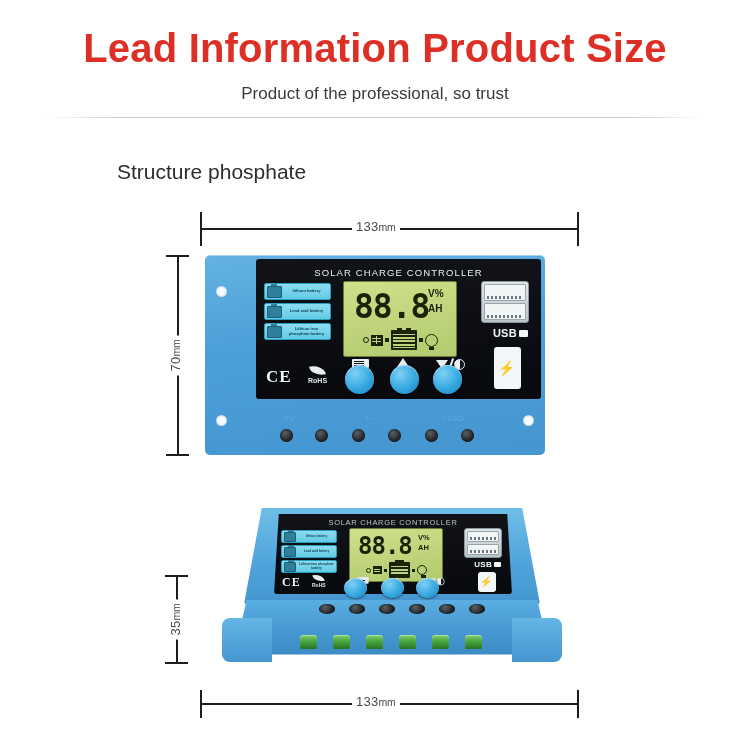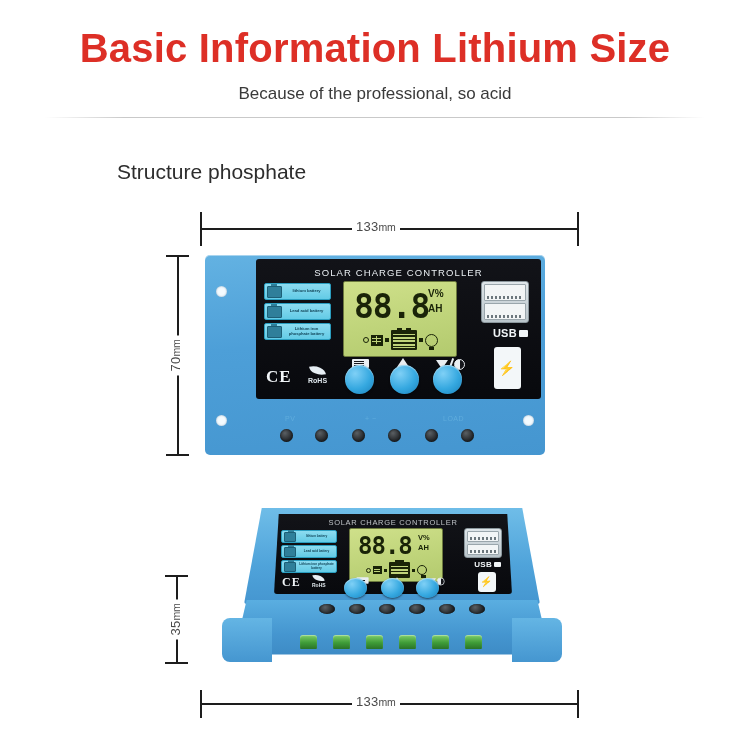--- a/index.html
+++ b/index.html
@@ -194,22 +194,22 @@
     background:linear-gradient(180deg,#7fcf6a 0%,#3f9c38 55%,#2a7328 100%);
     box-shadow:inset 0 1px 1px rgba(255,255,255,.4);
   }
 </style>
 </head>
 <body>
 
 <div class="page">
 
   <div class="header">
-    <div class="title">Basic Information Lithium Size</div>
-    <div class="subtitle">Because of the professional, so acid</div>
+    <div class="title">Lead Information Product Size</div>
+    <div class="subtitle">Product of the professional, so trust</div>
     <div class="divider"></div>
   </div>
 
   <div class="section-heading">Structure phosphate</div>
 
   <div>
     <div class="dim-line dim-v" style="left:200px;top:212px;height:34px;"></div>
     <div class="dim-line dim-v" style="left:577px;top:212px;height:34px;"></div>
     <div class="dim-line dim-h" style="left:200px;top:228px;width:377px;"></div>
     <div class="dim-label" style="left:352px;top:219px;"><span>133</span><span class="mm">mm</span></div>

